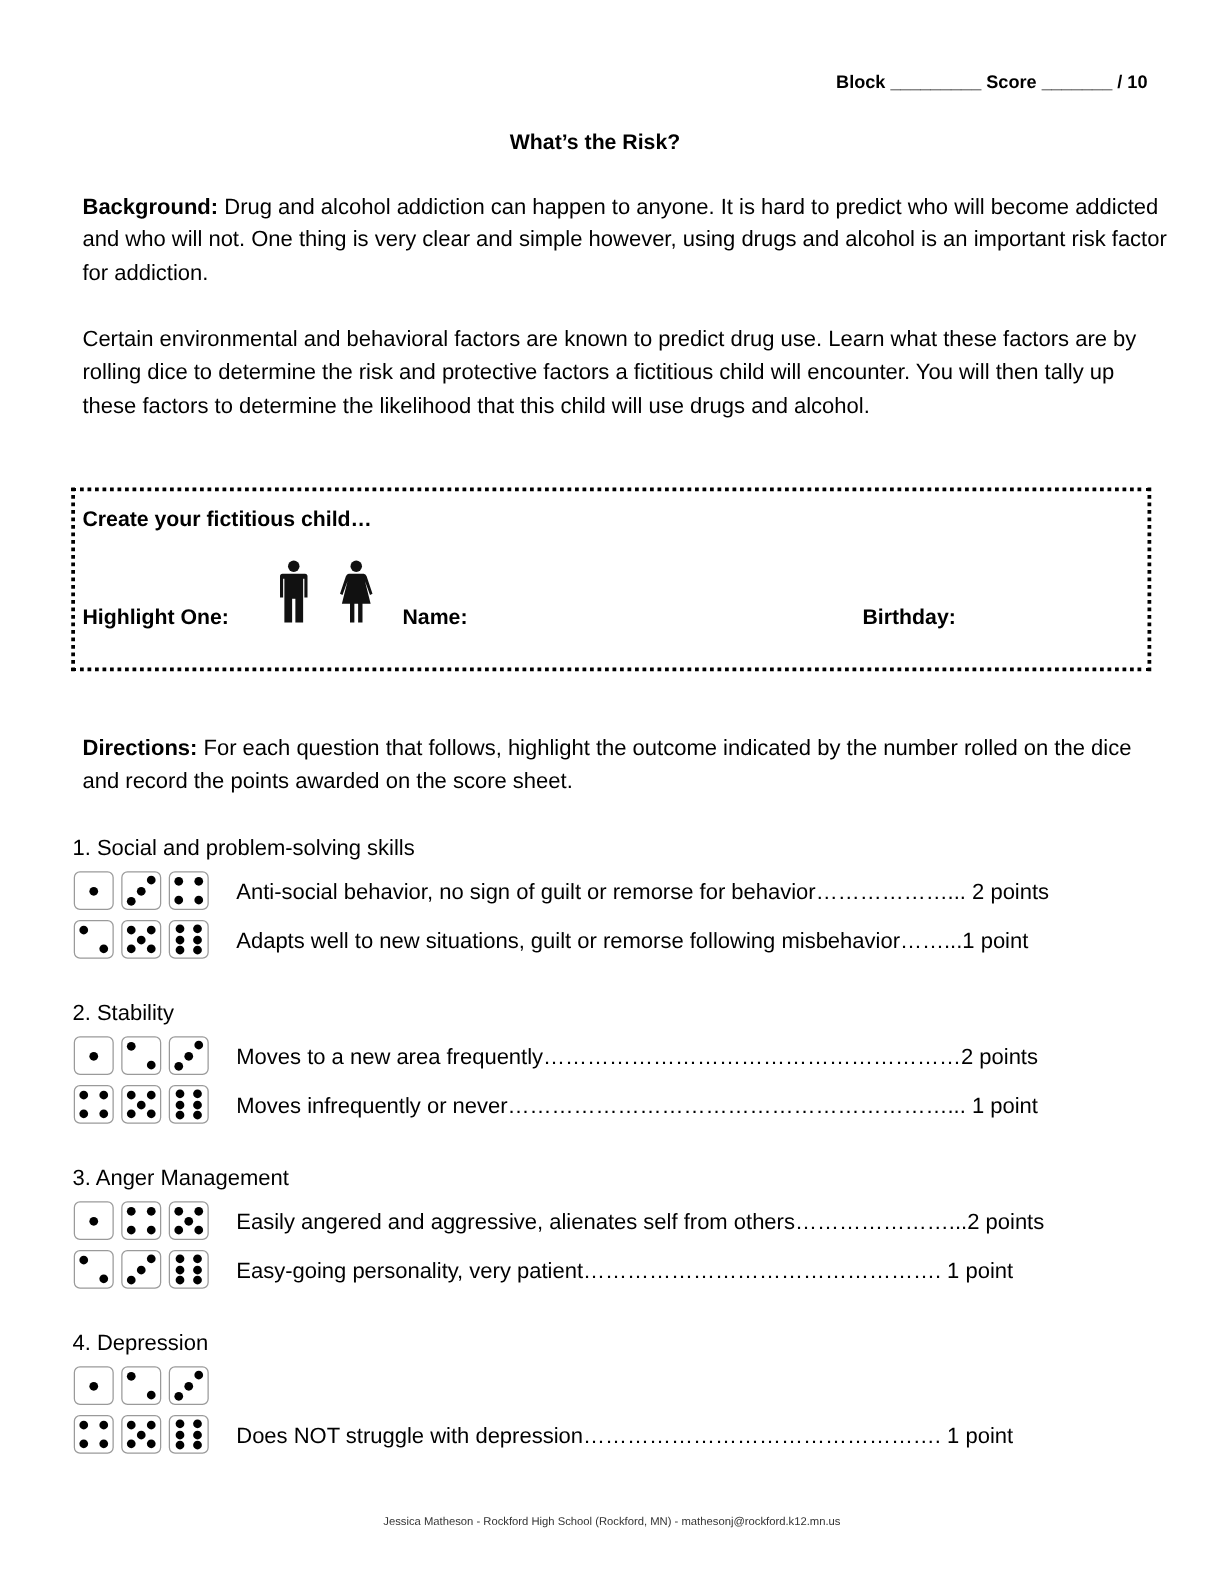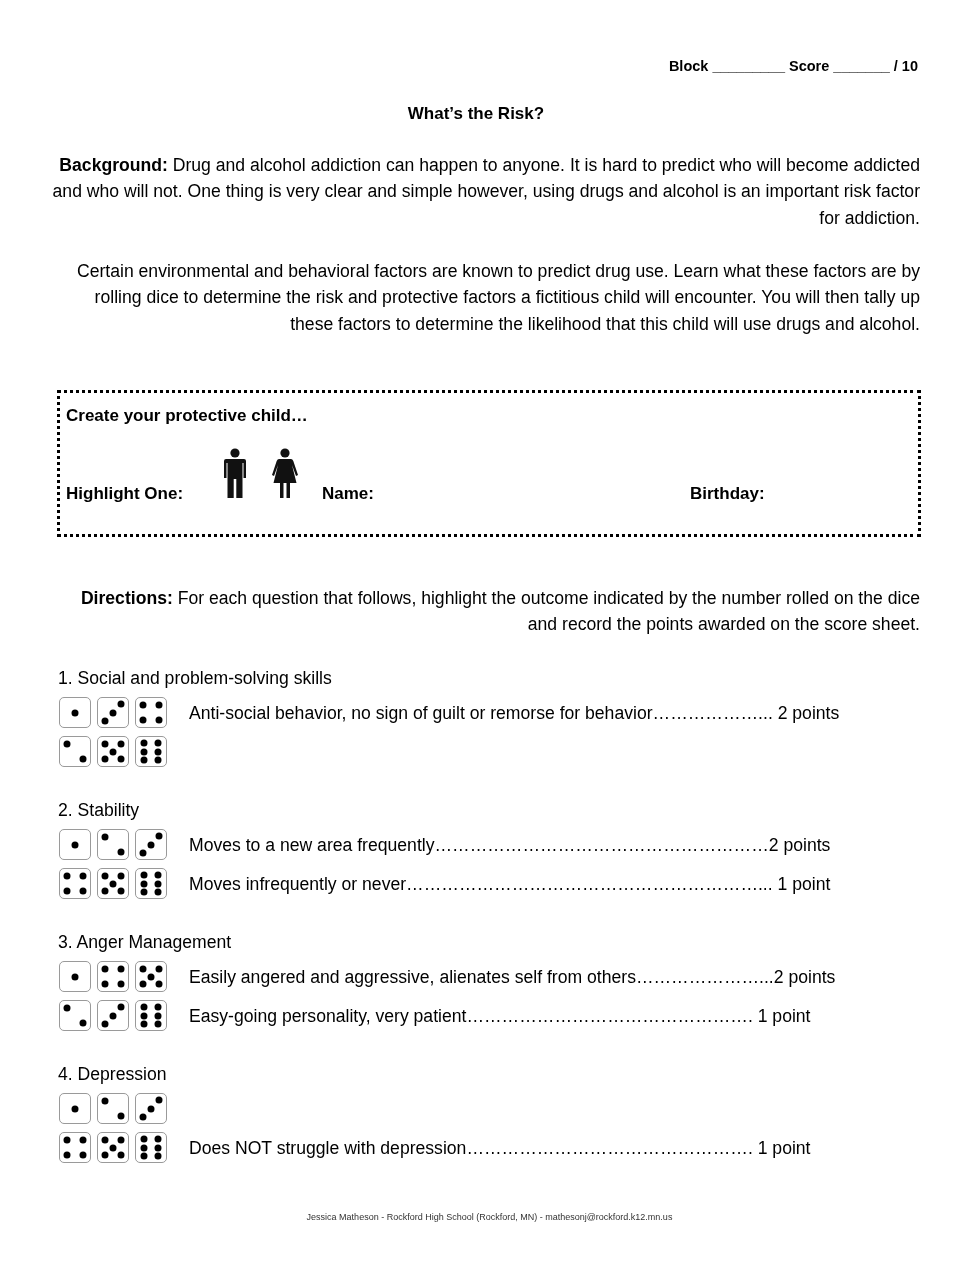--- a/index.html
+++ b/index.html
@@ -2,21 +2,21 @@
 <html><head>
   <meta charset="utf-8">
   <style>
     html, body { margin: 0; padding: 0; background: #ffffff; }
     body { width: 979px; height: 1266px; position: relative; overflow: hidden;
            font-family: "Liberation Sans", sans-serif; color: #000; }
     .abs { position: absolute; }
     .hdr { top: 58px; left: 58px; width: 860px; font-size: 14.5px; font-weight: bold; white-space: nowrap; }
     .hdr .right { position: absolute; right: 0; top: 0; }
     .title { top: 104px; left: 0; width: 952px; text-align: center; font-size: 17px; font-weight: bold; }
-    .para { left: 50px; width: 870px; font-size: 17.6px; line-height: 26.3px; text-align: right; }
+    .para { left: 66px; width: 870px; font-size: 17.6px; line-height: 26.3px; }
     .para b { font-weight: bold; }
     .childbox { left: 57px; top: 390px; width: 858px; height: 141px;
                 border: 3px dotted #000; }
     .childbox .lbl { position: absolute; font-size: 17px; font-weight: bold; }
     .figure { position: absolute; }
     .q-title { left: 58px; font-size: 17.6px; }
     .row { position: absolute; left: 59px; width: 840px; height: 34px; }
     .dice { position: absolute; left: 0; top: 0; display: flex; gap: 6px; }
     .die { width: 32px; height: 31px; border: 1.5px solid #9a9a9a; border-radius: 5px;
            position: relative; box-sizing: border-box; background: #fff; }
@@ -34,21 +34,21 @@
 
 <div class="abs title">What’s the Risk?</div>
 
 <div class="abs para" style="top:152px;">
   <b>Background:</b><span>  Drug and alcohol addiction can happen to anyone.  It is hard to predict who will become addicted and who will not.  One thing is very clear and simple however, using drugs and alcohol is an important risk factor for addiction.</span>
 </div>
 
 <div class="abs para" style="top:258px;">Certain environmental and behavioral factors are known to predict drug use.  Learn what these factors are by rolling dice to determine the risk and protective factors a fictitious child will encounter.  You will then tally up these factors to determine the likelihood that this child will use drugs and alcohol.</div>
 
 <div class="abs childbox">
-  <div class="lbl" style="left:6px; top:13px;">Create your protective child…</div>
+  <div class="lbl" style="left:6px; top:13px;">Create your fictitious child…</div>
   <div class="lbl" style="left:6px; top:91px;">Highlight One:</div>
 
   <svg class="figure" style="left:162px; top:55px;" width="26" height="52" viewBox="0 0 26 52">
     <circle cx="13" cy="5" r="4.6" fill="#111"></circle>
     <path d="M4 11 H22 Q24 11 24 13 V30 H21.5 V15 H20.5 V50 H14.3 V31 H11.7 V50 H5.5 V15 H4.5 V30 H2 V13 Q2 11 4 11 Z" fill="#111"></path>
   </svg>
   <svg class="figure" style="left:210px; top:55px;" width="30" height="52" viewBox="0 0 30 52">
     <circle cx="15" cy="5" r="4.6" fill="#111"></circle>
     <path d="M9 11 H21 Q22.5 11 23.3 13 L28 27 L26 28 L22 17 L26.5 35 H20 V50 H16.5 V35 H13.5 V50 H10 V35 H3.5 L8 17 L4 28 L2 27 L6.7 13 Q7.5 11 9 11 Z" fill="#111"></path>
   </svg>
@@ -96,20 +96,21 @@
       </div>
       <div class="die">
         <span class="pip" style="left: 26%; top: 20%;"></span>
         <span class="pip" style="left: 74%; top: 20%;"></span>
         <span class="pip" style="left: 26%; top: 50%;"></span>
         <span class="pip" style="left: 74%; top: 50%;"></span>
         <span class="pip" style="left: 26%; top: 80%;"></span>
         <span class="pip" style="left: 74%; top: 80%;"></span>
       </div>
     </div>
+  <div class="outcome">Adapts well to new situations, guilt or remorse following misbehavior……...1 point</div>
 </div>
 
 <div class="abs q-title" style="top:800px;">2.  Stability</div>
 <div class="row" style="top:829px;">
   <div class="dice">
       <div class="die">
         <span class="pip" style="left: 50%; top: 50%;"></span>
       </div>
       <div class="die">
         <span class="pip" style="left: 22%; top: 24%;"></span>

